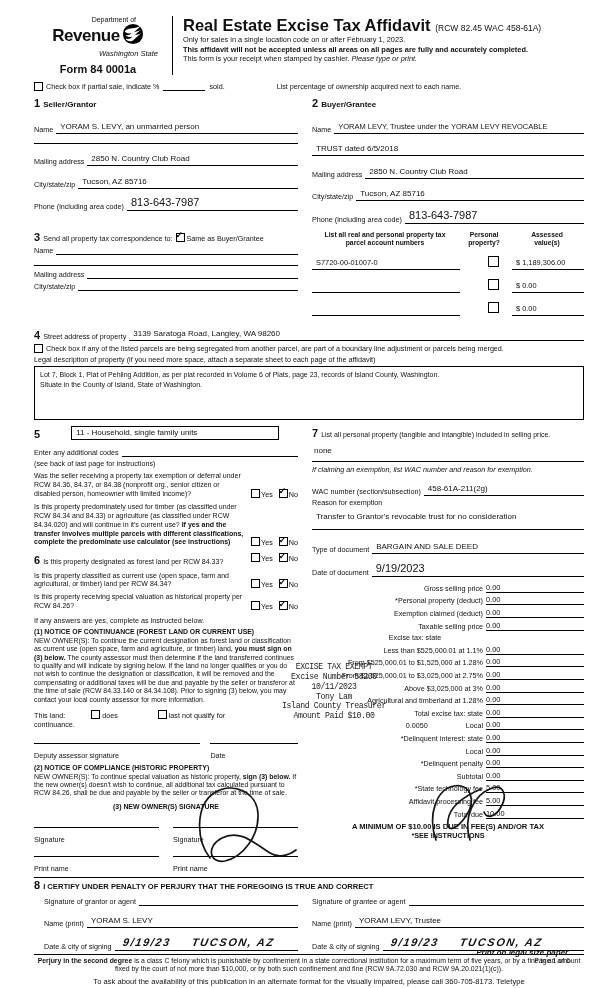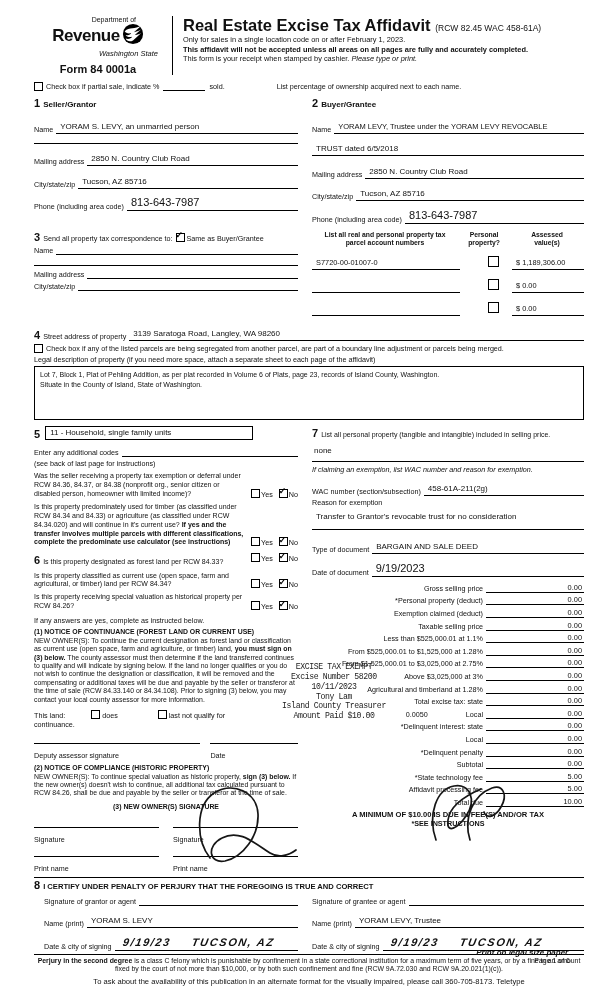--- a/index.html
+++ b/index.html
@@ -37,21 +37,21 @@
   .fld{display:flex;align-items:flex-end;margin-top:3.5px;}
   .fld .lbl{white-space:nowrap;padding-right:3px;}
   .sechead{font-size:8px;font-weight:bold;}
   .parhdr{display:flex;font-size:6.8px;font-weight:bold;text-align:center;line-height:1.2;}
   .parrow{display:flex;align-items:flex-end;margin-top:4px;}
   .legalbox{border:1px solid #000;min-height:46px;margin-top:2px;padding:3px 5px;font-size:7px;line-height:1.5;}
   .selbox{border:1px solid #000;padding:1.5px 4px;font-size:8px;}
   
   .mrow{display:flex;align-items:flex-end;margin-top:2.6px;font-size:7.2px;}
   .mlab{flex:1;text-align:right;white-space:nowrap;}
-  .mfill{width:96px;border-bottom:1px solid #000;text-align:right;font-size:7.4px;padding-right:2px;margin-left:3px;}
+  .mfill{width:96px;border-bottom:1px solid #000;text-align:left;font-size:7.4px;padding-right:2px;margin-left:3px;}
   .stamp{position:absolute;left:251px;top:662px;width:166px;text-align:center;font-family:"Liberation Mono",monospace;font-size:8.2px;line-height:1.2;color:#1c1c1c;z-index:4;letter-spacing:-0.4px;}
   .hand{font-style:italic;font-weight:bold;font-size:11px;letter-spacing:1.6px;transform:skewX(-10deg);display:inline-block;white-space:nowrap;}
   .sigscribbles{position:absolute;left:0;top:0;width:600px;height:988px;pointer-events:none;z-index:5;}
   .qflex{display:flex;margin-top:4px;}
   .qtext{flex:1;font-size:7px;line-height:1.28;}
   .ctr{text-align:center;}
   .sigline{border-top:1px solid #000;font-size:7.2px;padding-top:7px;}
   .underln{border-bottom:1px solid #000;}
 </style>
 </head>
@@ -201,21 +201,21 @@
       <div>Lot 7, Block 1, Plat of Pehling Addition, as per plat recorded in Volume 6 of Plats, page 23, records of Island County, Washington.</div>
       <div>Situate in the County of Island, State of Washington.</div>
     </div>
   </div>
 
   <div class="twocol" style="margin-top:6px;">
 
     <div class="colL">
       <div class="row">
         <span class="secnum">5</span>
-        <span class="selbox" style="width:198px;margin-left:2px;"><span>11 - Household, single family units</span></span>
+        <span class="selbox" style="width:198px;margin-left:28px;"><span>11 - Household, single family units</span></span>
       </div>
       <div class="fld" style="margin-top:8px;">
           <span class="lbl">Enter any additional codes</span>
           <span class="fill grow"></span>
         </div>
       <div class="lbl" style="margin-top:2px;">(see back of last page for instructions)</div>
 
       <div class="qflex">
         <div class="qtext">Was the seller receiving a property tax exemption or deferral under RCW 84.36, 84.37, or 84.38 (nonprofit org., senior citizen or disabled person, homeowner with limited income)?</div>
         <div class="yn"><span class="cb"></span><span>Yes</span><span class="cb checked"></span><span>No</span></div>
@@ -317,20 +317,23 @@
             <span class="mlab">*Personal property (deduct)</span>
             <span class="mfill"><span>0.00</span></span>
           </div>
         <div class="mrow">
             <span class="mlab">Exemption claimed (deduct)</span>
             <span class="mfill"><span>0.00</span></span>
           </div>
         <div class="mrow">
             <span class="mlab">Taxable selling price</span>
             <span class="mfill"><span>0.00</span></span>
+          </div>
+        <div class="mrow" style="justify-content:center;">
+            <span style="margin-right:66px;">Excise tax: state</span>
           </div>
         <div class="mrow">
             <span class="mlab">Less than $525,000.01 at 1.1%</span>
             <span class="mfill"><span>0.00</span></span>
           </div>
         <div class="mrow">
             <span class="mlab">From $525,000.01 to $1,525,000 at 1.28%</span>
             <span class="mfill"><span>0.00</span></span>
           </div>
         <div class="mrow">

